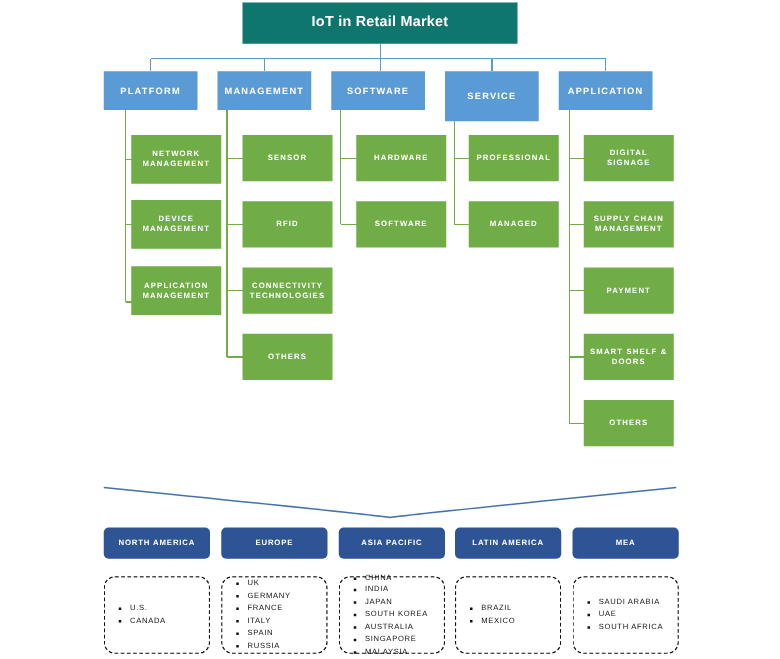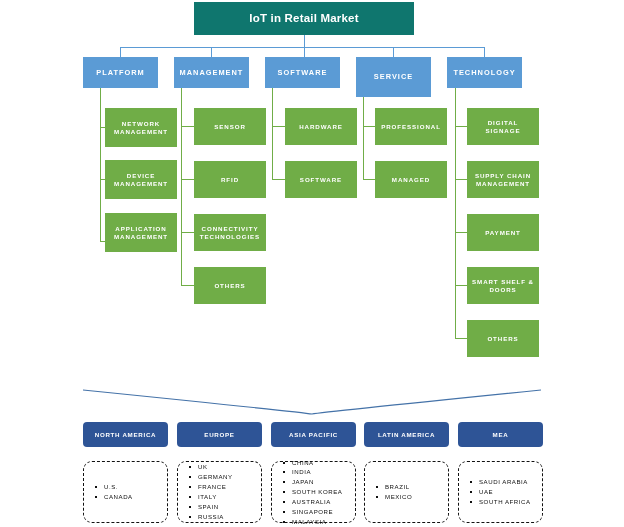--- a/index.html
+++ b/index.html
@@ -148,21 +148,21 @@
       <line x1="455.5" y1="338.5" x2="467.5" y2="338.5"></line>
     </g>
 
     <path d="M 83 390 Q 300 412 312 414 Q 324 412 541 390" stroke="#4472a8" stroke-width="1.2" fill="none"></path>
   </svg>
 
   <div class="node cat-node" style="left:83px; top:57px; width:75px; height:31px;">PLATFORM</div>
   <div class="node cat-node" style="left:174px; top:57px; width:75px; height:31px;">MANAGEMENT</div>
   <div class="node cat-node" style="left:265px; top:57px; width:75px; height:31px;">SOFTWARE</div>
   <div class="node cat-node" style="left:356px; top:57px; width:75px; height:40px;">SERVICE</div>
-  <div class="node cat-node" style="left:447px; top:57px; width:75px; height:31px;">TECHNOLOGY</div>
+  <div class="node cat-node" style="left:447px; top:57px; width:75px; height:31px;">APPLICATION</div>
 
   <div class="node sub-node" style="left:105px; top:108px; width:72px; height:39px;">NETWORK MANAGEMENT</div>
   <div class="node sub-node" style="left:105px; top:160px; width:72px; height:39px;">DEVICE MANAGEMENT</div>
   <div class="node sub-node" style="left:105px; top:213px; width:72px; height:39px;">APPLICATION MANAGEMENT</div>
 
   <div class="node sub-node" style="left:194px; top:108px; width:72px; height:37px;">SENSOR</div>
   <div class="node sub-node" style="left:194px; top:161px; width:72px; height:37px;">RFID</div>
   <div class="node sub-node" style="left:194px; top:214px; width:72px; height:37px;">CONNECTIVITY TECHNOLOGIES</div>
   <div class="node sub-node" style="left:194px; top:267px; width:72px; height:37px;">OTHERS</div>
 

